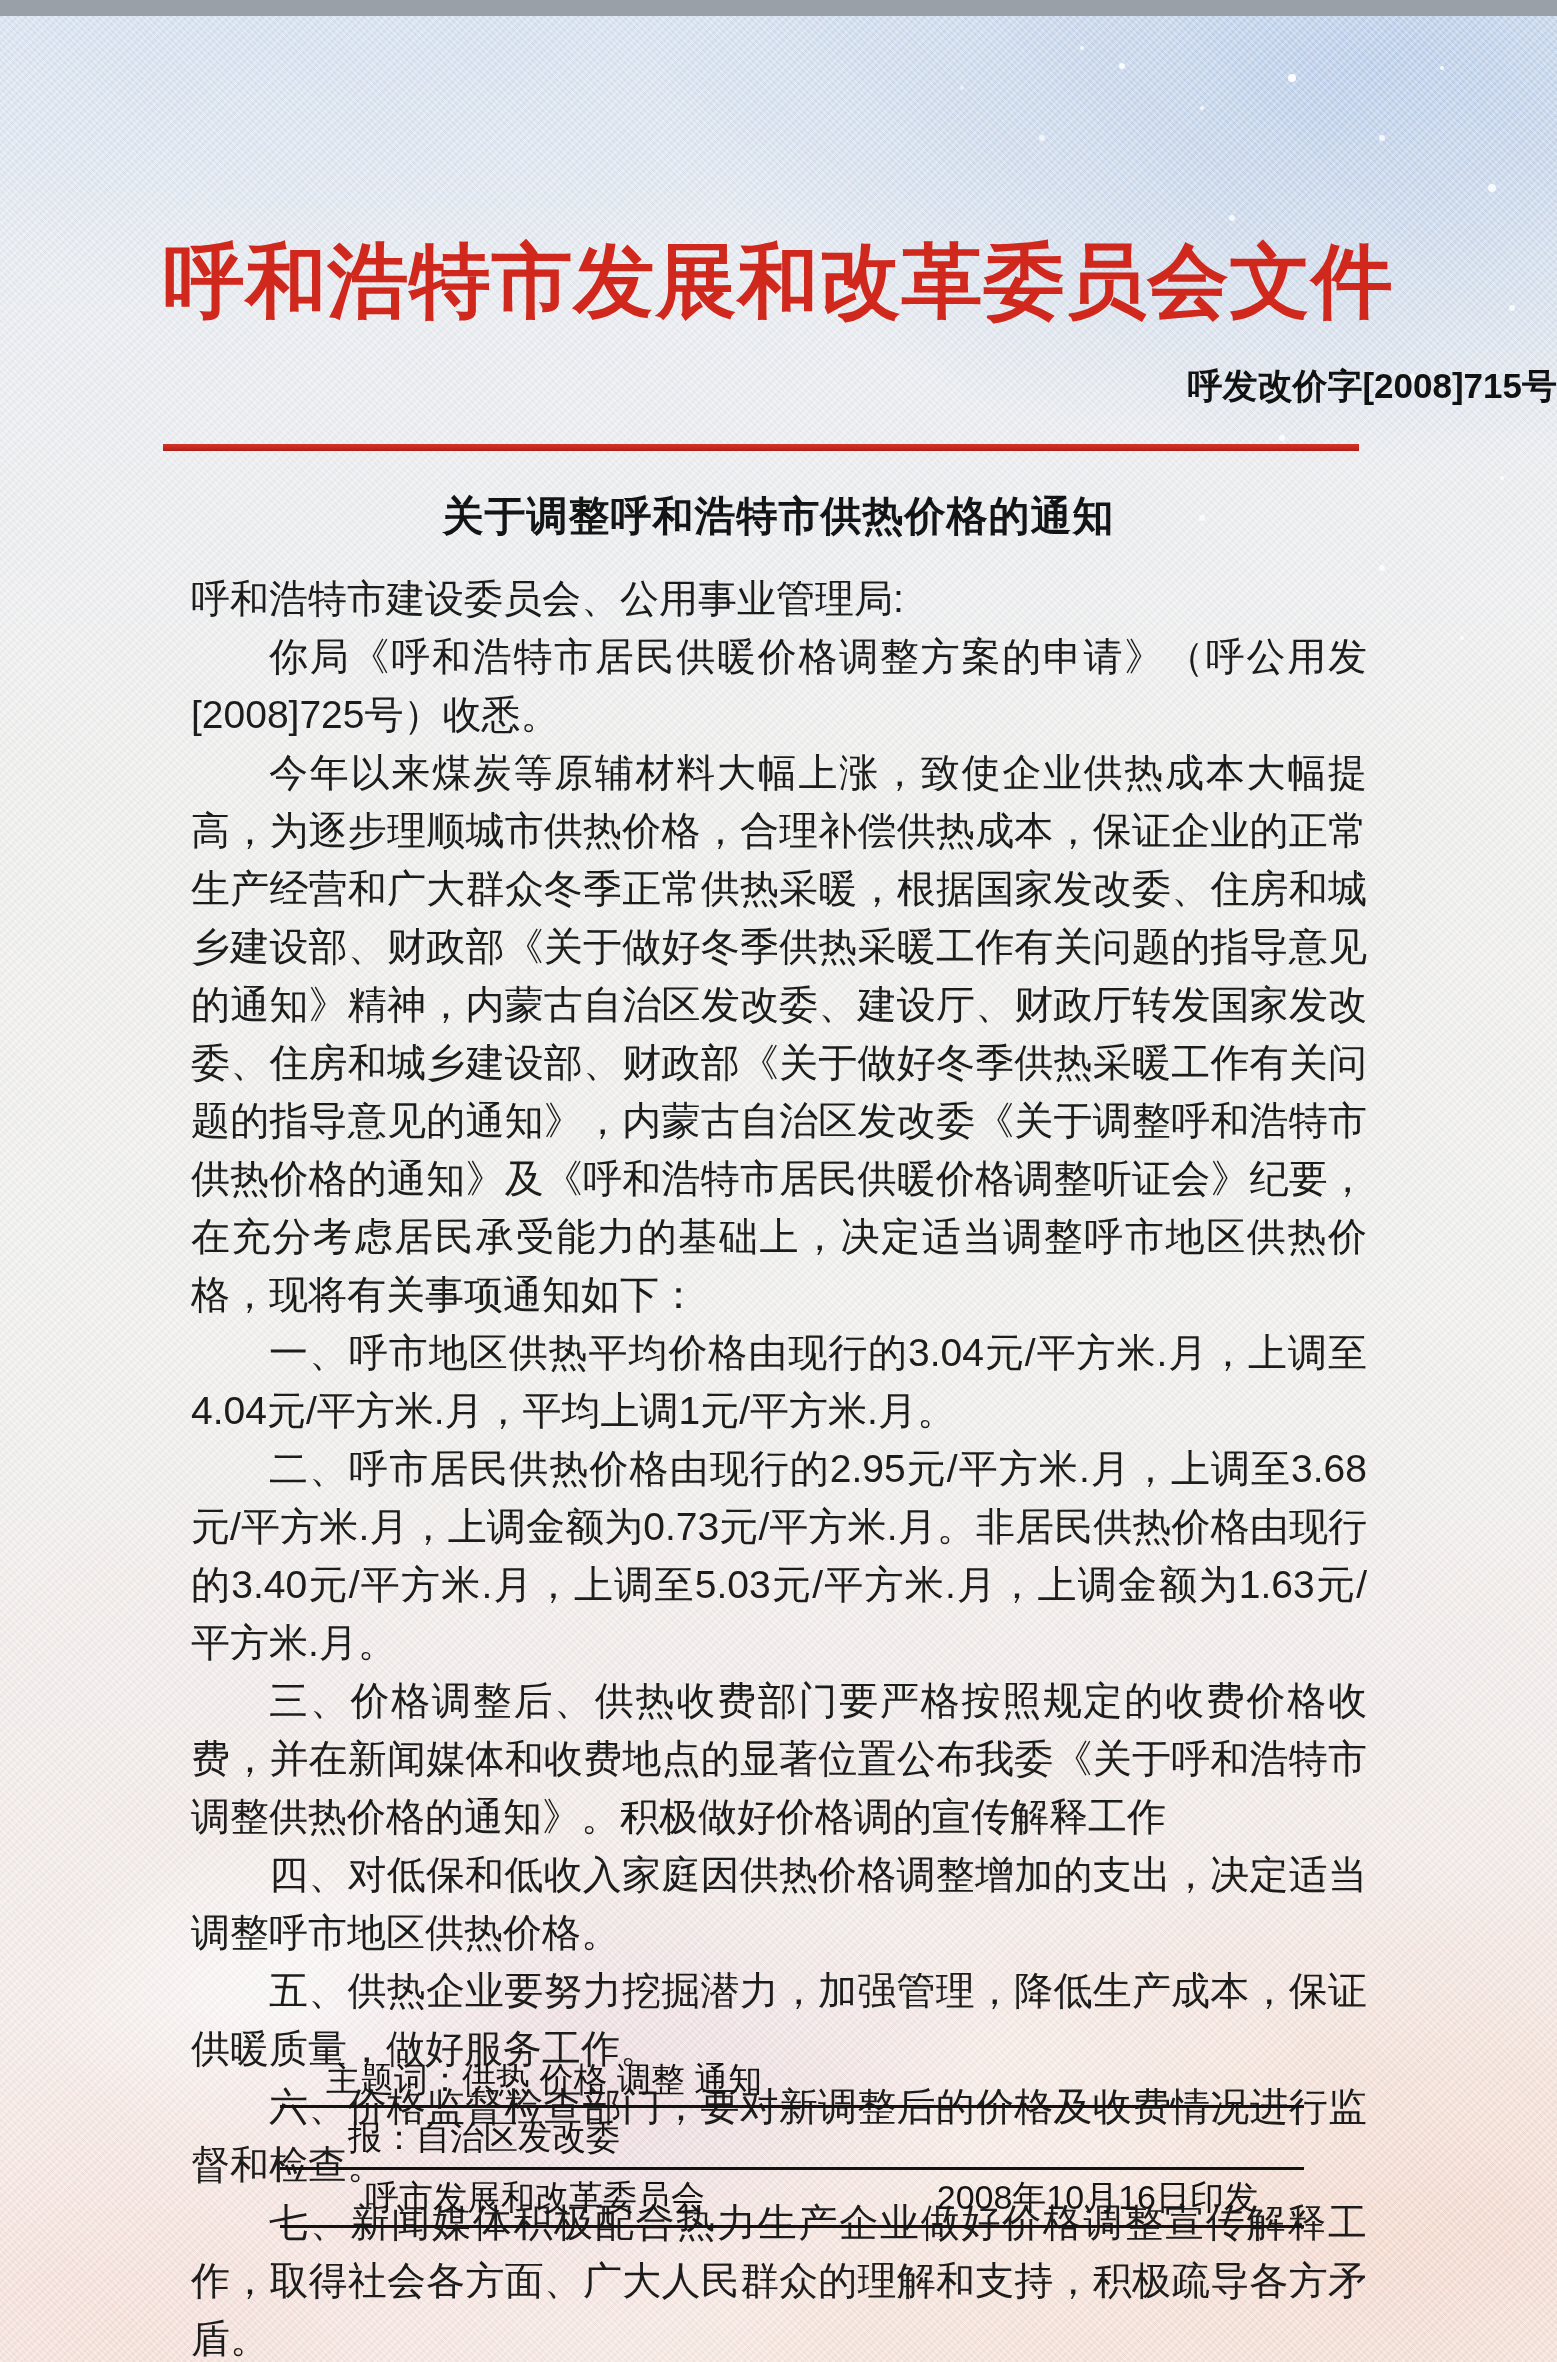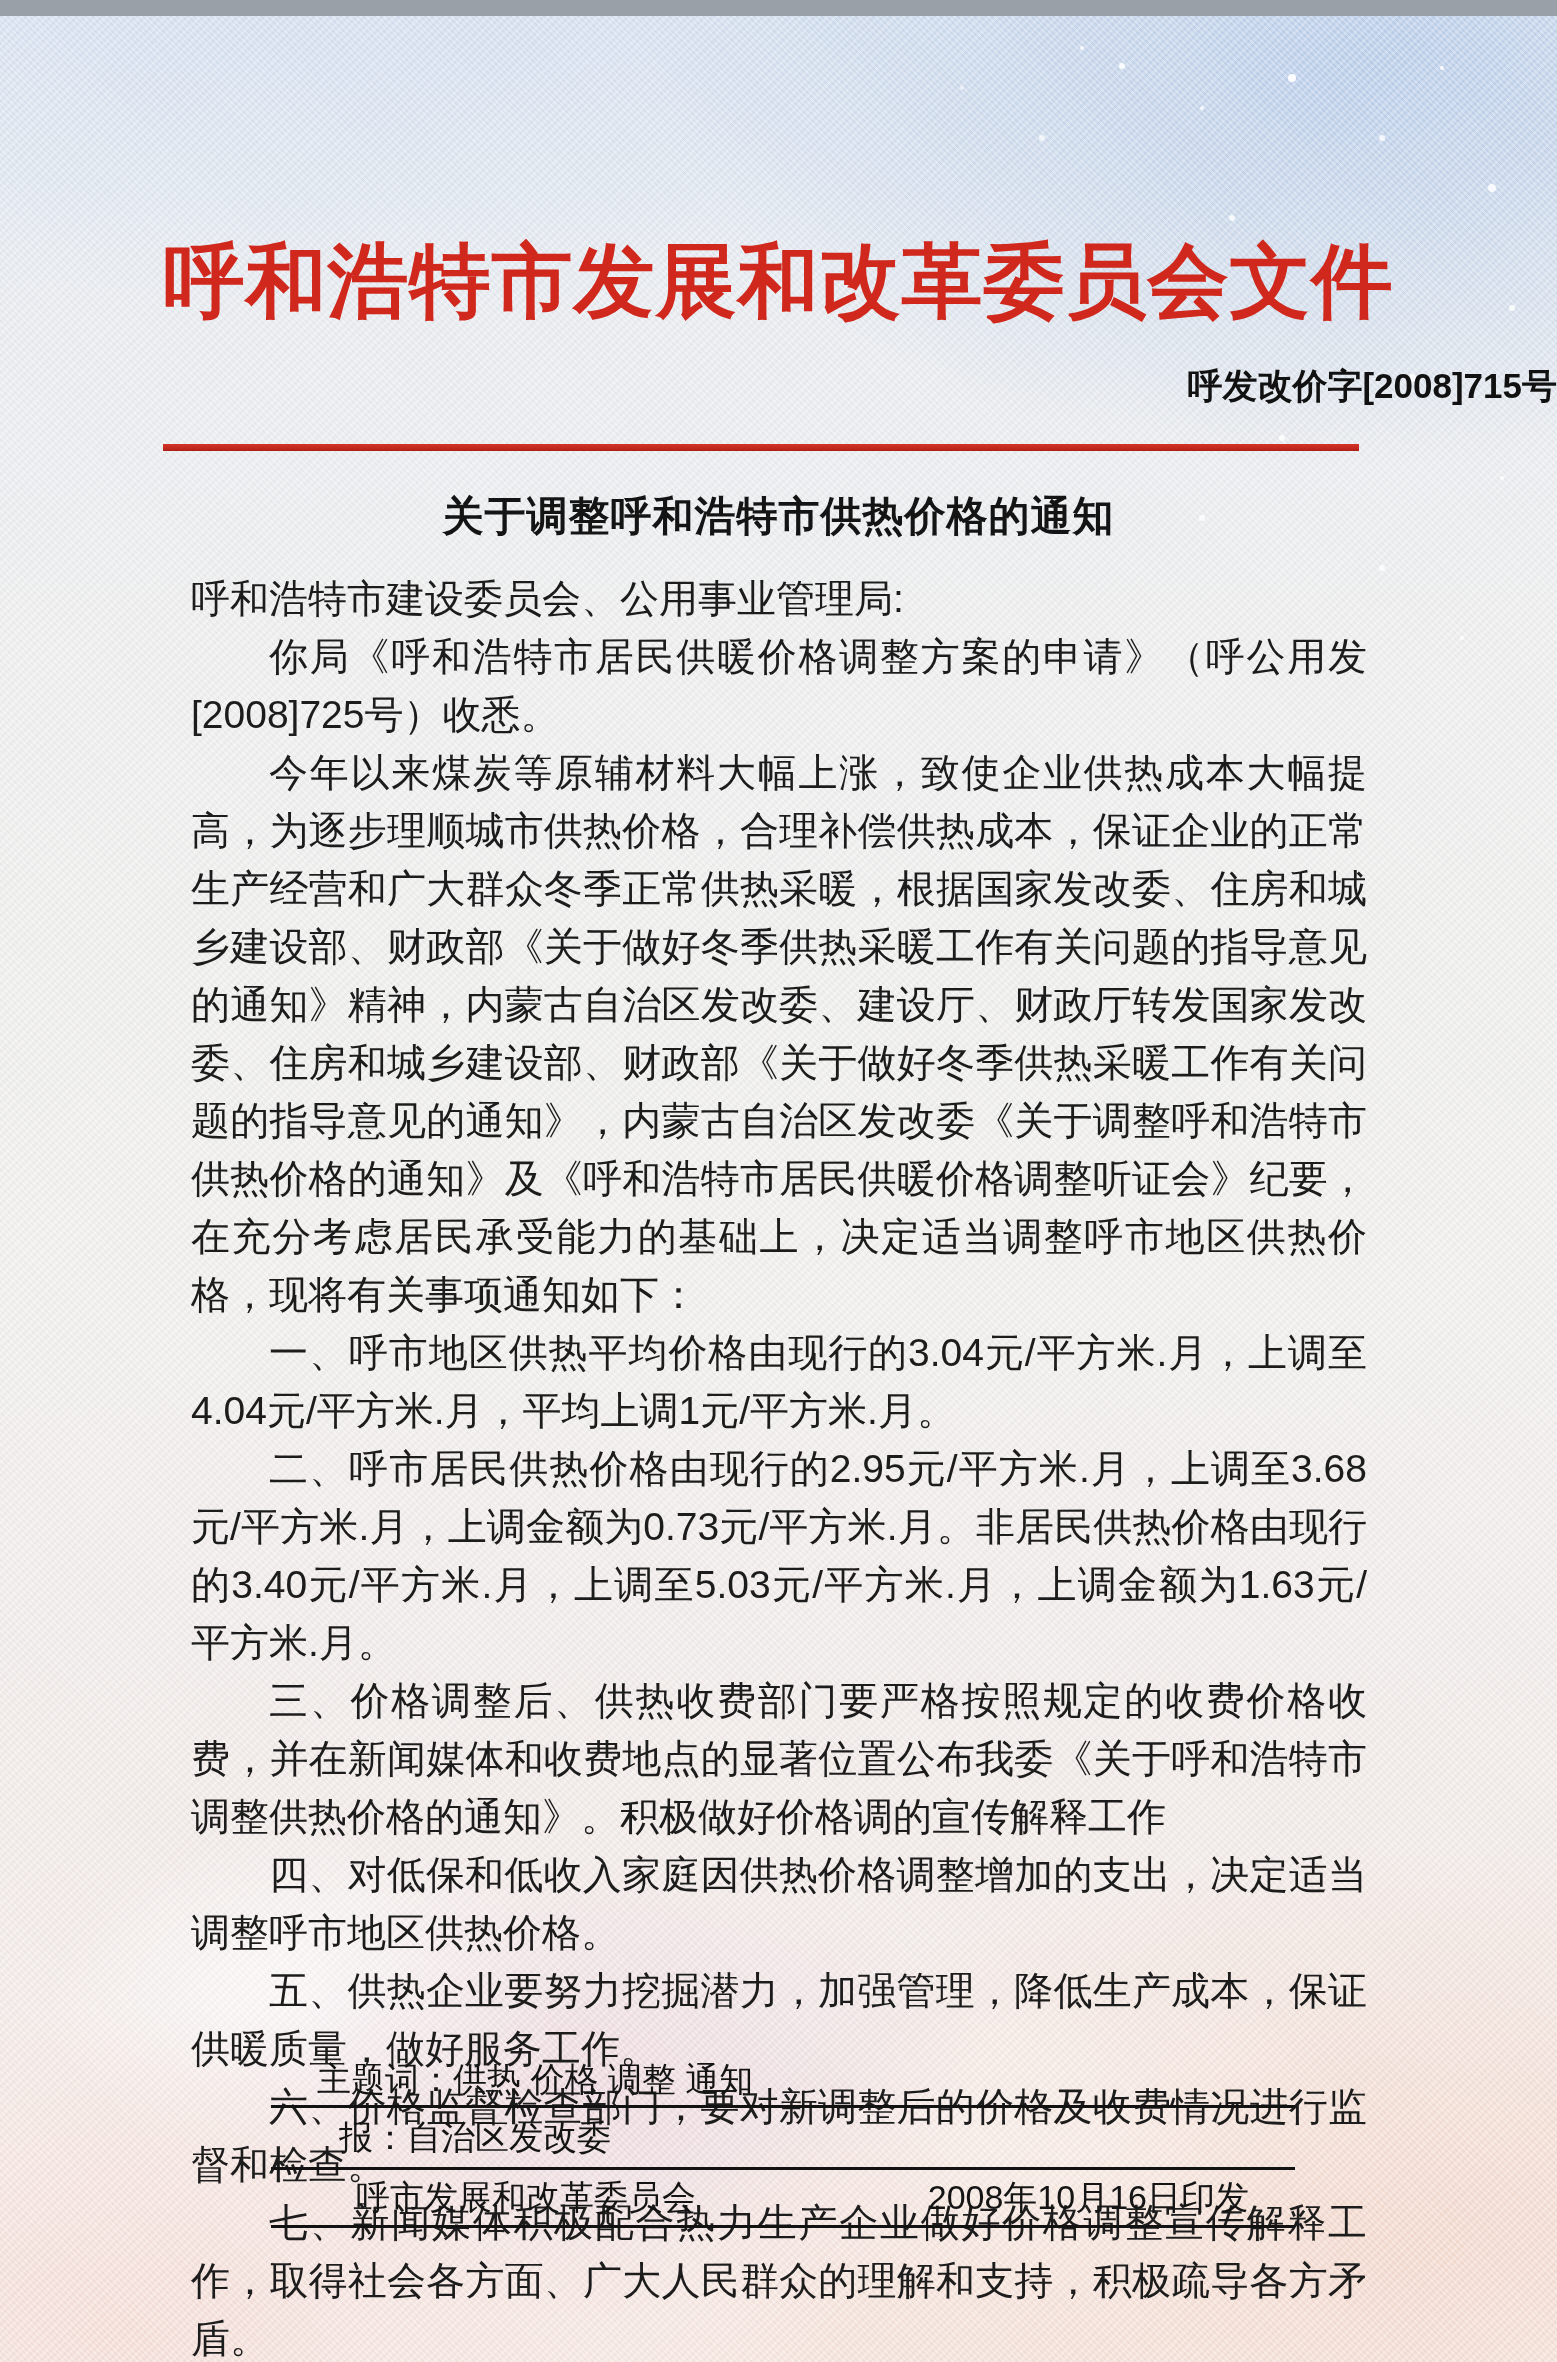--- a/index.html
+++ b/index.html
@@ -79,21 +79,21 @@
     color:#1c1c1c;
   }
   .body-text p{margin:0;}
   .body-text p.indent{text-indent:2em;}
   .date-line{
     text-align:right;
     padding-right:0;
     text-indent:0;
   }
   .doc-footer{
-    position:absolute;top:2038px;left:271px;width:1024px;
+    position:absolute;top:2038px;left:280px;width:1024px;
     font-size:34px;font-weight:500;color:#141414;
     box-sizing:border-box;
   }
   .f-row{display:flex;align-items:center;box-sizing:border-box;}
   .f-row1{height:54px;padding-left:46px;border-bottom:3px solid #121212;}
   .f-row2{height:62px;padding-left:68px;border-bottom:3px solid #121212;}
   .f-row3{height:58px;padding-left:85px;padding-right:46px;
           justify-content:space-between;border-bottom:3px solid #121212;gap:31px;}
 </style>
 </head>

